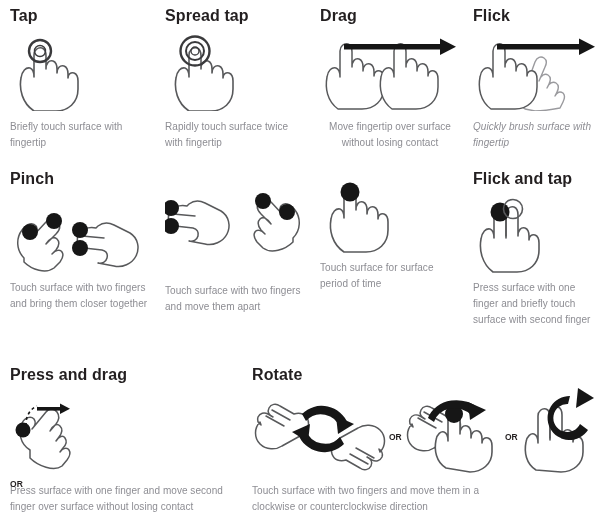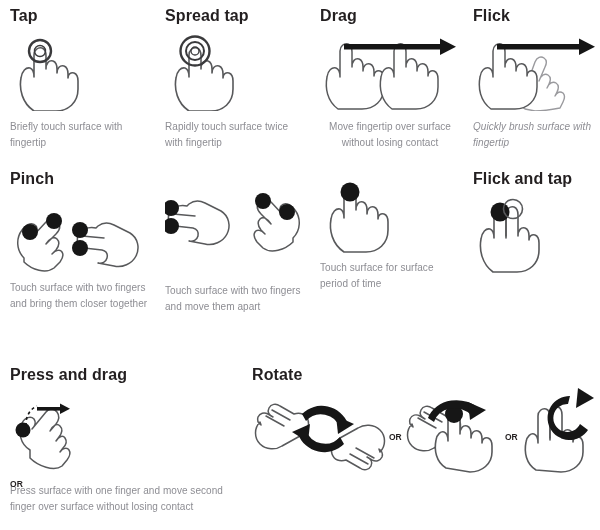--- a/index.html
+++ b/index.html
@@ -246,20 +246,21 @@
                    L33 22 C33 17 37 14 41 15 C44 16 45 19 45 23 L45 44
                    C45 38 48 35 52 36 C55 37 56 40 56 44 L56 48
                    C56 44 59 42 62 43 C65 44 66 47 66 51 L66 58
                    C66 72 56 80 44 80 Z"></path>
           <path d="M33 25 L33 46"></path>
         </g>
         <circle cx="27" cy="20" r="9.5" fill="#161616"></circle>
         <circle cx="40" cy="17" r="9.5" fill="none" stroke="#58595b" stroke-width="1.6"></circle>
       </svg>
     </div>
+    <div class="g-desc desc-pad2" style="width:122px;">Press surface with one finger and briefly touch surface with second finger</div>
   </div>
 
   <div class="gesture col1 row3 wide">
     <div class="g-title">Press and drag</div>
     <div class="g-art art-row3">
       <svg width="240" height="85" viewBox="0 0 240 85">
 
         <g fill="#ffffff" stroke="#58595b" stroke-width="1.5" stroke-linejoin="round" stroke-linecap="round">
           <path d="M20 62 C10 56 8 44 12 35 C15 29 21 28 24 31 C26 34 25 38 22 41
                    L36 24 C39 20 44 20 47 24 C50 28 49 32 46 36 L40 43
@@ -373,15 +374,16 @@
                    C321 50 324 48 327 49 C330 50 331 53 331 57 L331 64
                    C331 76 321 84 309 84 Z"></path>
           <path d="M298 29 L298 52"></path>
         </g>
         <g fill="#161616">
           <path d="M318 8 A22 22 0 1 0 336 42 L328 36 A14 14 0 1 1 316 16 Z"></path>
           <path d="M326 0 L342 10 L324 20 Z"></path>
         </g>
       </svg>
     </div>
+    <div class="g-desc desc-pad3" style="width:250px;">Touch surface with two fingers and move them in a clockwise or counterclockwise direction</div>
   </div>
 
 </div>
 
 </body></html>

